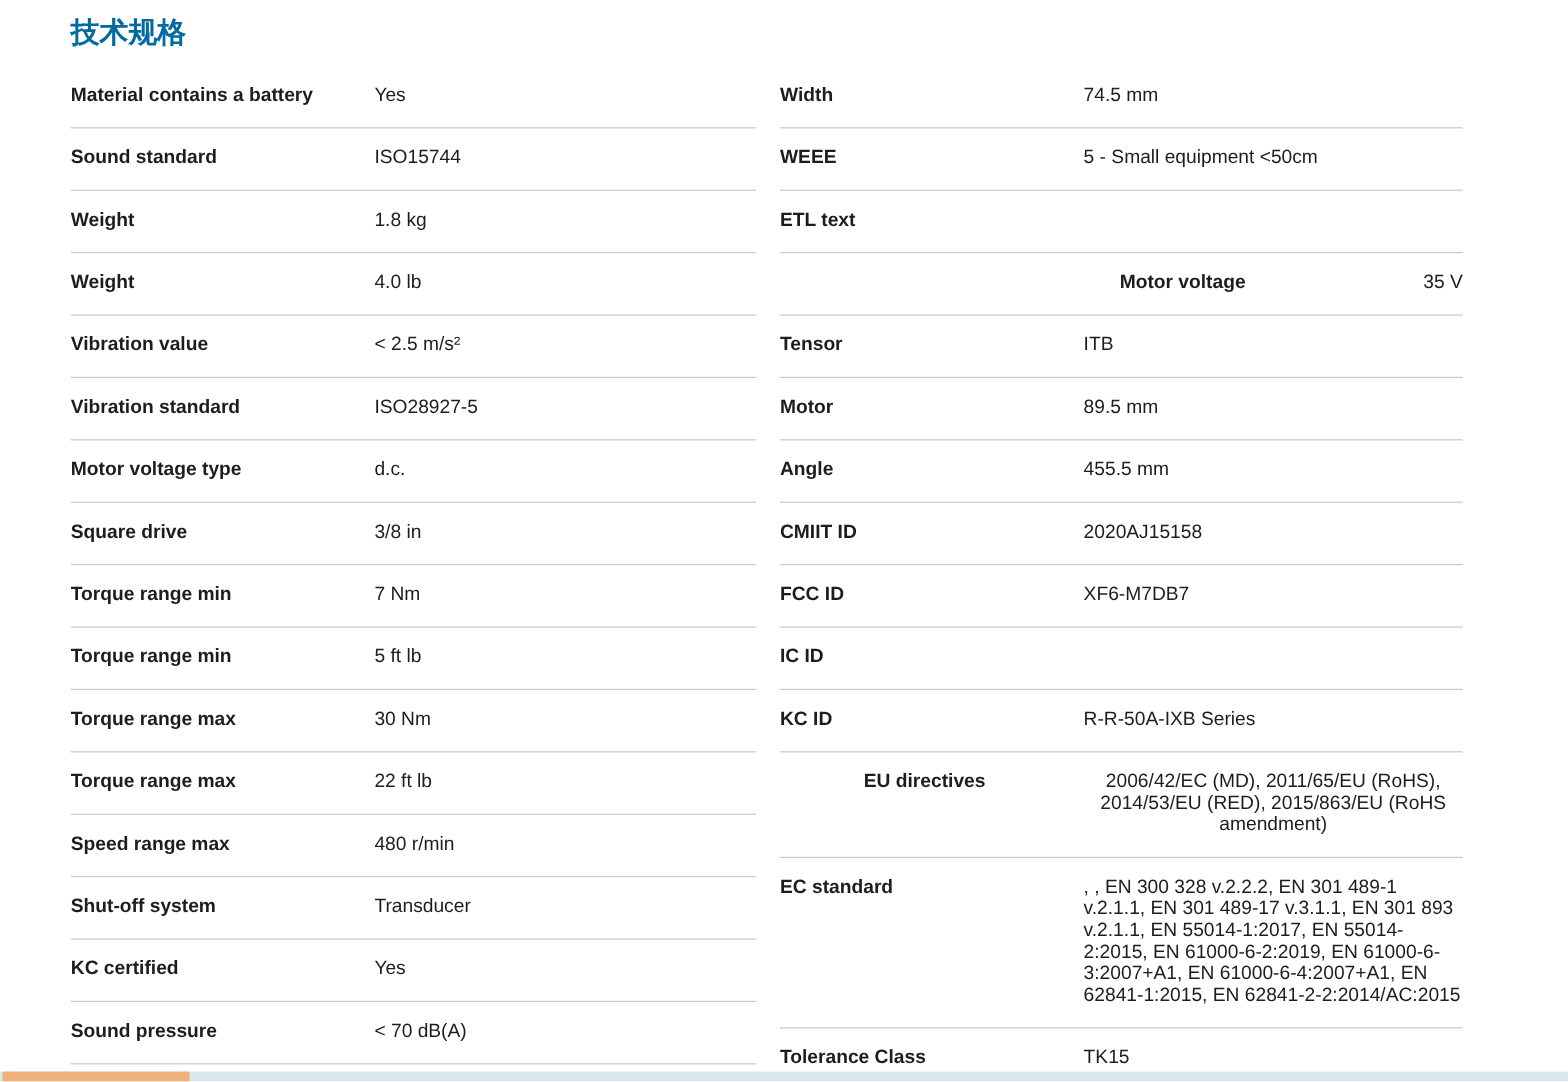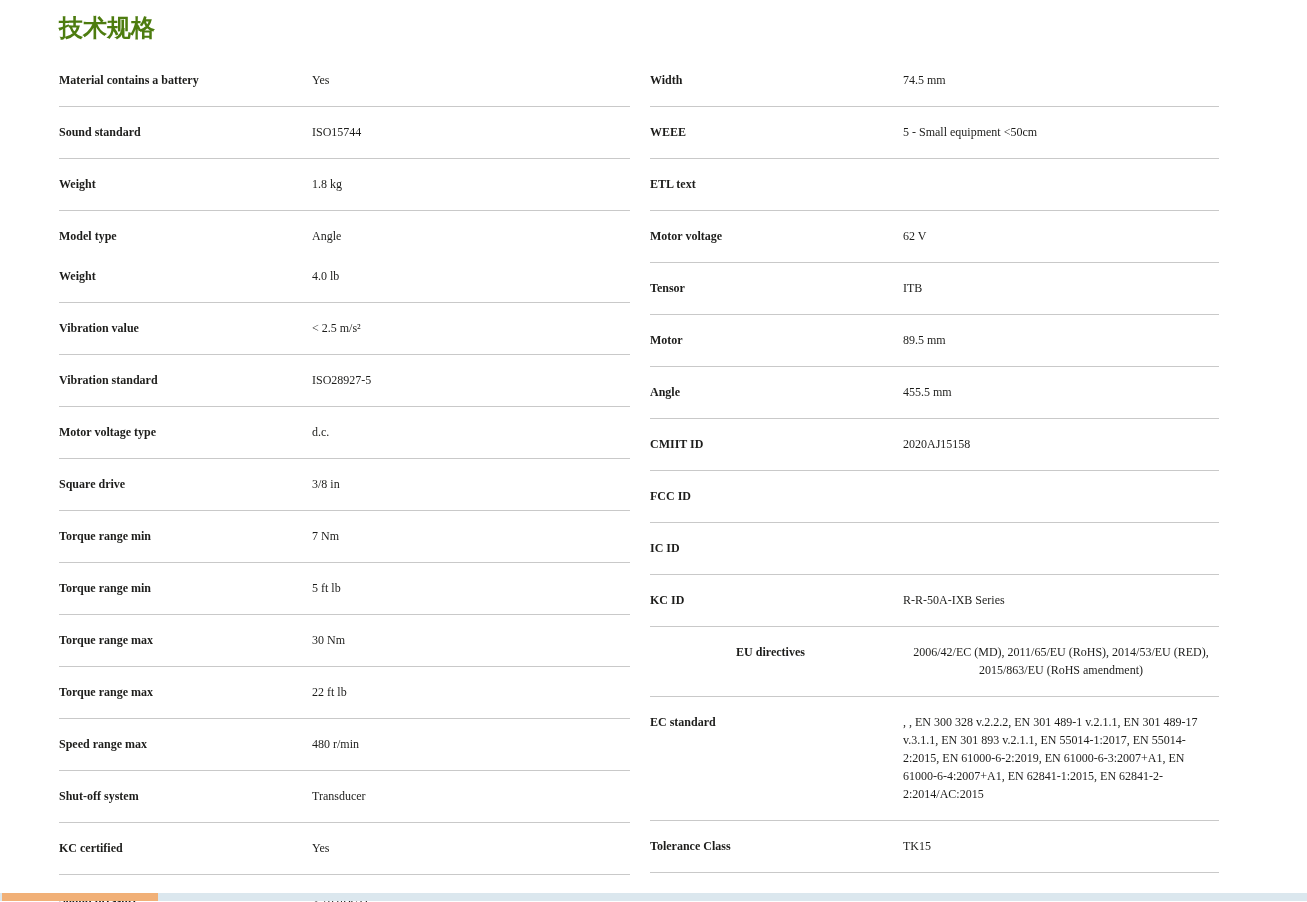--- a/index.html
+++ b/index.html
@@ -12,34 +12,34 @@
     overflow: hidden;
     font-family: "Liberation Sans", sans-serif;
     color: #1d1d1b;
   }
   .content { padding: 14px 88px 0 59px; }
   .page-title {
     font-size: 24px;
     font-weight: 700;
     line-height: 28px;
     margin: 0 0 13px 0;
-    color: #4d7c0f;
+    color: #0369a1;
   }
   .columns { display: flex; gap: 20px; align-items: flex-start; }
   .col { display: flex; flex-direction: column; }
   .col-left { width: 571px; }
   .col-right { width: 569px; }
   .cell {
     display: flex;
     flex-direction: column;
     row-gap: 22px;
     padding: 16px 0 17px 0;
     border-bottom: 1px solid #c9c9c9;
   }
-  .spec-row { display: flex; font-size: 12px; line-height: 18px; font-family: Liberation Serif, serif; }
+  .spec-row { display: flex; font-size: 16px; line-height: 18px; }
   .spec-label { flex: 0 0 253px; width: 253px; font-weight: 600; padding-right: 12px; }
   .spec-value { flex: 1; font-weight: 400; }
   .hscrollbar {
     position: absolute;
     left: 0;
     bottom: 1px;
     width: 1307px;
     height: 8px;
     background: #dbe7ee;
   }
@@ -73,24 +73,20 @@
             </div>
           </div>
           <div class="cell" style="border-bottom-color: rgb(201, 201, 201);">
             <div class="spec-row">
               <div class="spec-label">Weight</div>
               <div class="spec-value">1.8 kg</div>
             </div>
           </div>
           <div class="cell" style="border-bottom-color: rgb(201, 201, 201);">
             <div class="spec-row">
-              <div class="spec-label">Model type</div>
-              <div class="spec-value">Angle</div>
-            </div>
-            <div class="spec-row">
               <div class="spec-label">Weight</div>
               <div class="spec-value">4.0 lb</div>
             </div>
           </div>
           <div class="cell" style="border-bottom-color: rgb(201, 201, 201);">
             <div class="spec-row">
               <div class="spec-label">Vibration value</div>
               <div class="spec-value">&lt; 2.5 m/s²</div>
             </div>
           </div>
@@ -172,24 +168,24 @@
             <div class="spec-row">
               <div class="spec-label">WEEE</div>
               <div class="spec-value">5 - Small equipment &lt;50cm</div>
             </div>
           </div>
           <div class="cell" style="border-bottom-color: rgb(201, 201, 201);">
             <div class="spec-row">
               <div class="spec-label">ETL text</div>
             </div>
           </div>
-          <div class="cell" style="border-bottom-color: rgb(201, 201, 201);">
+          <div class="cell" style="border-bottom-color: rgb(201, 201, 201); align-items: flex-end;">
             <div class="spec-row">
               <div class="spec-label">Motor voltage</div>
-              <div class="spec-value">62 V</div>
+              <div class="spec-value">35 V</div>
             </div>
           </div>
           <div class="cell" style="border-bottom-color: rgb(201, 201, 201);">
             <div class="spec-row">
               <div class="spec-label">Tensor</div>
               <div class="spec-value">ITB</div>
             </div>
           </div>
           <div class="cell" style="border-bottom-color: rgb(201, 201, 201);">
             <div class="spec-row">
@@ -205,20 +201,21 @@
           </div>
           <div class="cell" style="border-bottom-color: rgb(201, 201, 201);">
             <div class="spec-row">
               <div class="spec-label">CMIIT ID</div>
               <div class="spec-value">2020AJ15158</div>
             </div>
           </div>
           <div class="cell" style="border-bottom-color: rgb(201, 201, 201);">
             <div class="spec-row">
               <div class="spec-label">FCC ID</div>
+              <div class="spec-value">XF6-M7DB7</div>
             </div>
           </div>
           <div class="cell" style="border-bottom-color: rgb(201, 201, 201);">
             <div class="spec-row">
               <div class="spec-label">IC ID</div>
             </div>
           </div>
           <div class="cell" style="border-bottom-color: rgb(201, 201, 201);">
             <div class="spec-row">
               <div class="spec-label">KC ID</div>

